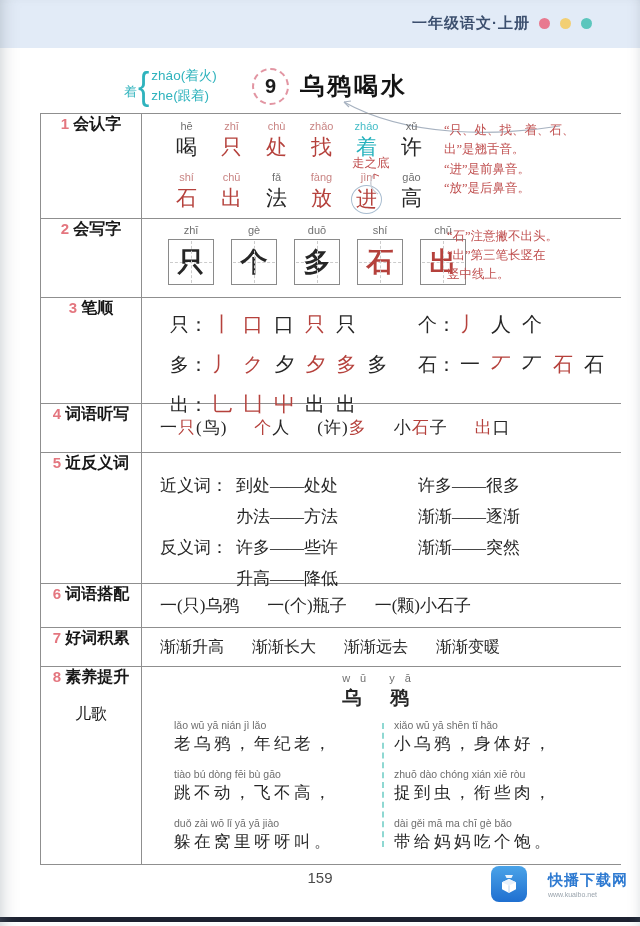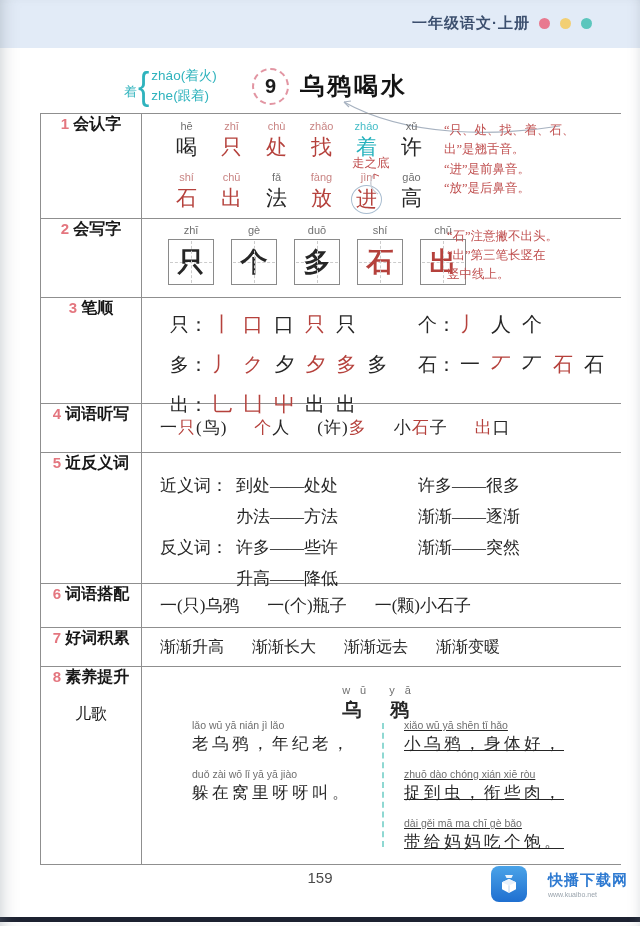--- a/index.html
+++ b/index.html
@@ -60,25 +60,25 @@
   .tx-item{margin-right:27px;}
   
   .jf-wrap{padding-top:13px;}
   .jf-line{display:flex;height:31px;align-items:flex-end;padding-left:18px;font-size:17px;}
   .jf-label{width:76px;color:#262626;}
   .jf-pair{width:182px;}
   
   .sp-row{display:flex;align-items:center;height:100%;padding-left:18px;font-size:17px;text-align:right;}
   .sp-item{margin-right:28px;}
   
-  .poem-title{position:absolute;left:0;right:0;top:5px;text-align:center;margin-top:12px;}
+  .poem-title{position:absolute;left:0;right:0;top:5px;text-align:center;}
   .poem-title .py{font-size:11px;color:#707070;letter-spacing:10px;}
   .poem-title .tx{font-size:19px;font-weight:bold;letter-spacing:12px;margin-top:1px;}
   .poem-col{position:absolute;top:52px;width:205px;}
-  .poem-col.left{left:32px;margin-left:18px;} .poem-col.right{left:262px;text-decoration:underline;}
+  .poem-col.left{left:32px;} .poem-col.right{left:252px;}
   .poem-divider{position:absolute;left:240px;top:56px;height:124px;border-left:2px dashed #8fd8d2;}
   .stz{margin-bottom:13px;}
   .stz .py{font-size:10.5px;color:#6e6e6e;}
   .stz .tx{font-size:16.5px;letter-spacing:3.5px;margin-top:2px;}
   
   .pagenum{position:absolute;left:0;right:0;top:869px;text-align:center;font-size:15px;color:#4a4a4a;}
   .watermark{position:absolute;right:12px;top:866px;display:flex;align-items:center;gap:21px;}
   .wm-icon{width:36px;height:36px;border-radius:8px;background:linear-gradient(180deg,#4aa3e8,#1f6fd0);
        display:flex;align-items:center;justify-content:center;}
   .wm-texts{display:flex;flex-direction:column;}
@@ -367,20 +367,24 @@
           <div class="py">wū yā</div>
           <div class="tx">乌 鸦</div>
         </div>
         <div class="poem-divider"></div>
         <div class="poem-col left" id="r8-left">
             <div class="stz">
               <div class="py">lǎo wū yā  nián jì lǎo</div>
               <div class="tx">老乌鸦，年纪老，</div>
             </div>
             <div class="stz">
+              <div class="py">tiào bú dòng  fēi bù gāo</div>
+              <div class="tx">跳不动，飞不高，</div>
+            </div>
+            <div class="stz">
               <div class="py">duǒ zài wō lǐ yā yā jiào</div>
               <div class="tx">躲在窝里呀呀叫。</div>
             </div>
           </div>
         <div class="poem-col right" id="r8-right">
             <div class="stz">
               <div class="py">xiǎo wū yā  shēn tǐ hǎo</div>
               <div class="tx">小乌鸦，身体好，</div>
             </div>
             <div class="stz">

